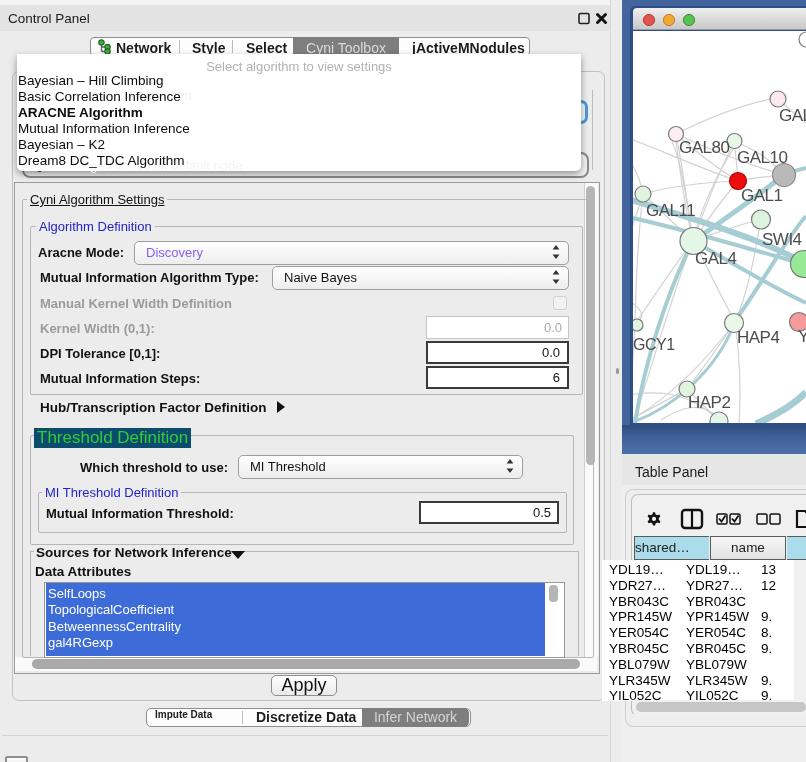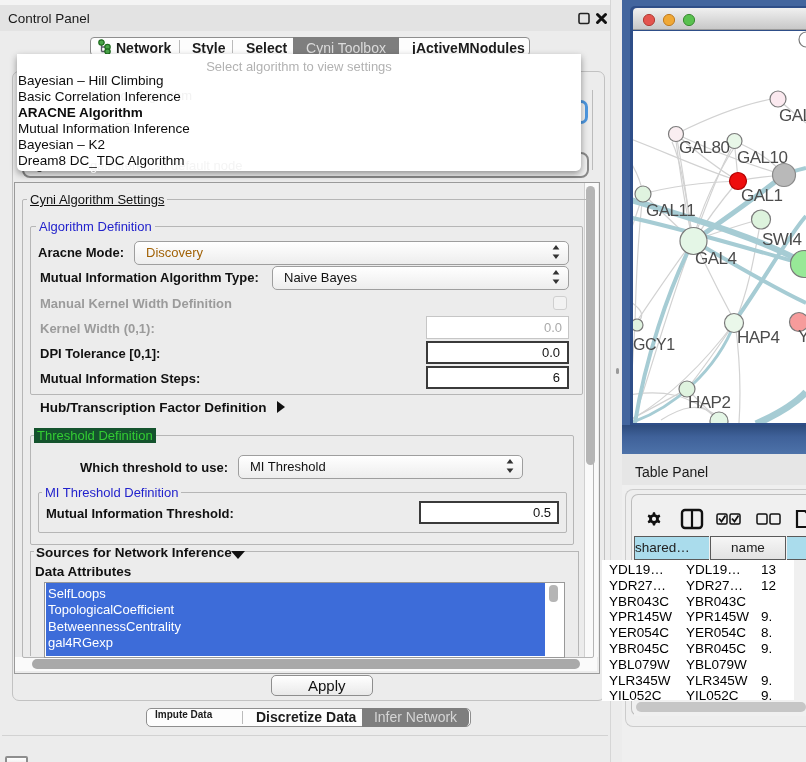--- a/index.html
+++ b/index.html
@@ -55,21 +55,21 @@
 <div class="abs" style="left:32px;top:659px;width:548px;height:10px;background:#a9a9a9;border-radius:5px;"></div>
 
 <div class="abs" style="left:22px;top:199px;width:570px;height:457px;border:1px solid #b6b6b6;border-radius:2px;"></div>
 <div class="abs" style="left:27px;top:192px;background:#ececec;padding:0 3px;font-size:13px;color:#111;text-decoration:underline;">Cyni Algorithm Settings</div>
 
 <div class="abs" style="left:30px;top:226px;width:551px;height:167px;border:1px solid #b6b6b6;border-radius:2px;"></div>
 <div class="abs" style="left:36px;top:219px;background:#ececec;padding:0 3px;font-size:13px;color:#2222cc;">Algorithm Definition</div>
 
 <div class="abs b" style="left:38px;top:245px;font-size:13px;color:#111;">Aracne Mode:</div>
 <div class="abs combo" style="left:134px;top:241px;width:433px;height:22px;background:linear-gradient(#ffffff,#ededed);border:1px solid #9e9e9e;border-radius:5px;"></div>
-<div class="abs" style="left:146px;top:245px;font-size:13px;color:#a16207;">Discovery</div>
+<div class="abs" style="left:146px;top:245px;font-size:13px;color:#8b5cf6;">Discovery</div>
 <svg class="abs" style="left:549px;top:243px;" width="14" height="18" viewBox="0 0 14 18">
     <path d="M7 2 L10.4 6.4 L3.6 6.4 Z M7 16 L10.4 11.6 L3.6 11.6 Z" fill="#333"></path>
   </svg>
 
 <div class="abs b" style="left:40px;top:270px;font-size:13px;color:#111;">Mutual Information Algorithm Type:</div>
 <div class="abs combo" style="left:272px;top:266px;width:295px;height:22px;background:linear-gradient(#ffffff,#ededed);border:1px solid #9e9e9e;border-radius:5px;"></div>
 <div class="abs" style="left:284px;top:270px;font-size:13px;color:#111;">Naive Bayes</div>
 <svg class="abs" style="left:549px;top:268px;" width="14" height="18" viewBox="0 0 14 18">
     <path d="M7 2 L10.4 6.4 L3.6 6.4 Z M7 16 L10.4 11.6 L3.6 11.6 Z" fill="#333"></path>
   </svg>
@@ -88,21 +88,21 @@
 <div class="abs b" style="left:40px;top:371px;font-size:13px;color:#111;">Mutual Information Steps:</div>
 <div class="abs" style="left:426px;top:366px;width:139px;height:19px;background:#fff;border:2px solid #3a3a3a;"></div>
 <div class="abs" style="left:426px;top:370px;width:134px;font-size:13px;color:#111;text-align:right;">6</div>
 
 <div class="abs b" style="left:40px;top:400px;font-size:13.5px;color:#111;">Hub/Transcription Factor Definition</div>
 <svg class="abs" style="left:274px;top:400px;" width="14" height="14" viewBox="0 0 14 14">
     <path d="M3 1 L11 7 L3 13 Z" fill="#111"></path>
   </svg>
 
 <div class="abs" style="left:30px;top:435px;width:542px;height:108px;border:1px solid #b6b6b6;border-radius:2px;"></div>
-<div class="abs" style="left:34px;top:428px;background:#14532d;padding:0 3px;font-size:13px;color:#33cc33;">Threshold Definition</div>
+<div class="abs" style="left:34px;top:428px;background:#0c4a6e;padding:0 3px;font-size:17px;color:#33cc33;">Threshold Definition</div>
 
 <div class="abs b" style="left:80px;top:460px;font-size:13px;color:#111;">Which threshold to use:</div>
 <div class="abs combo" style="left:238px;top:455px;width:283px;height:22px;background:linear-gradient(#ffffff,#ededed);border:1px solid #9e9e9e;border-radius:5px;"></div>
 <div class="abs" style="left:250px;top:459px;font-size:13px;color:#111;">MI Threshold</div>
 <svg class="abs" style="left:503px;top:457px;" width="14" height="18" viewBox="0 0 14 18">
     <path d="M7 2 L10.4 6.4 L3.6 6.4 Z M7 16 L10.4 11.6 L3.6 11.6 Z" fill="#333"></path>
   </svg>
 
 <div class="abs" style="left:38px;top:492px;width:527px;height:39px;border:1px solid #b6b6b6;border-radius:2px;"></div>
 <div class="abs" style="left:42px;top:485px;background:#ececec;padding:0 3px;font-size:13px;color:#2222cc;">MI Threshold Definition</div>
@@ -115,21 +115,21 @@
 <svg class="abs" style="left:230px;top:549px;" width="16" height="12" viewBox="0 0 16 12">
     <path d="M1 2 L15 2 L8 10 Z" fill="#111"></path>
   </svg>
 <div class="abs b" style="left:35px;top:564px;font-size:13.5px;color:#111;">Data Attributes</div>
 
 <div class="abs" style="left:44px;top:582px;width:519px;height:74px;background:#fff;border:1px solid #999;"></div>
 <div class="abs" style="left:46px;top:583px;width:499px;height:73px;background:#3d6cd9;"></div>
 <div class="abs" style="left:48px;top:586px;font-size:13px;line-height:16.4px;color:#fff;">SelfLoops<br>TopologicalCoefficient<br>BetweennessCentrality<br>gal4RGexp</div>
 <div class="abs" style="left:549px;top:585px;width:9px;height:17px;background:#b5b5b5;border-radius:4px;"></div>
 
-<div class="abs" style="left:271px;top:675px;width:64px;height:19px;background:linear-gradient(#ffffff,#e9e9e9);border:1px solid #8e8e8e;border-radius:5px;font-size:15px;color:#111;line-height:19px;padding-left:36px;">Apply</div>
+<div class="abs" style="left:271px;top:675px;width:64px;height:19px;background:linear-gradient(#ffffff,#e9e9e9);border:1px solid #8e8e8e;border-radius:5px;text-align:center;font-size:18px;color:#111;line-height:19px;">Apply</div>
 
 <div class="abs" style="left:146px;top:708px;width:323px;height:17px;background:#fdfdfd;border:1px solid #8e8e8e;border-radius:5px;"></div>
 <div class="abs" style="left:362px;top:708px;width:107px;height:19px;background:#7e7e7e;border-radius:0 5px 5px 0;"></div>
 <div class="abs b" style="left:155px;top:709px;font-size:10px;color:#1c1c1c;">Impute Data</div>
 <div class="abs" style="left:242px;top:711px;width:1px;height:13px;background:#bbb;"></div>
 <div class="abs b" style="left:256px;top:709px;font-size:14px;color:#1c1c1c;">Discretize Data</div>
 <div class="abs" style="left:362px;top:709px;width:107px;text-align:center;font-size:14px;color:#d5d5d5;">Infer Network</div>
 
 <div class="abs" style="left:2px;top:735px;width:606px;height:3px;border-top:1px solid #d2d2d2;"></div>
 

